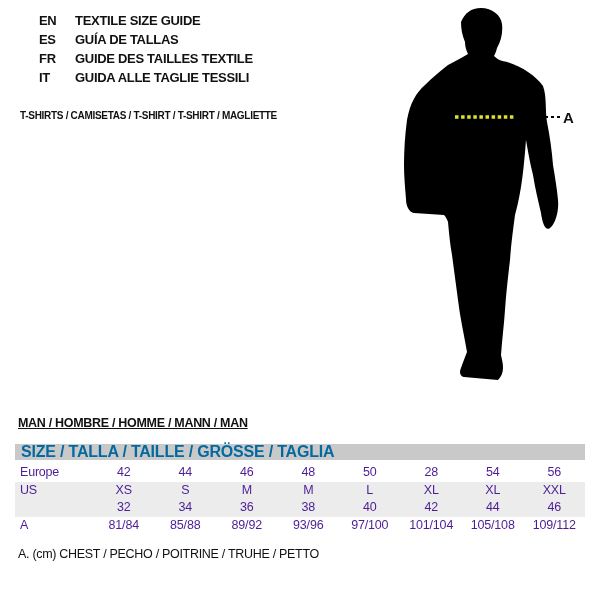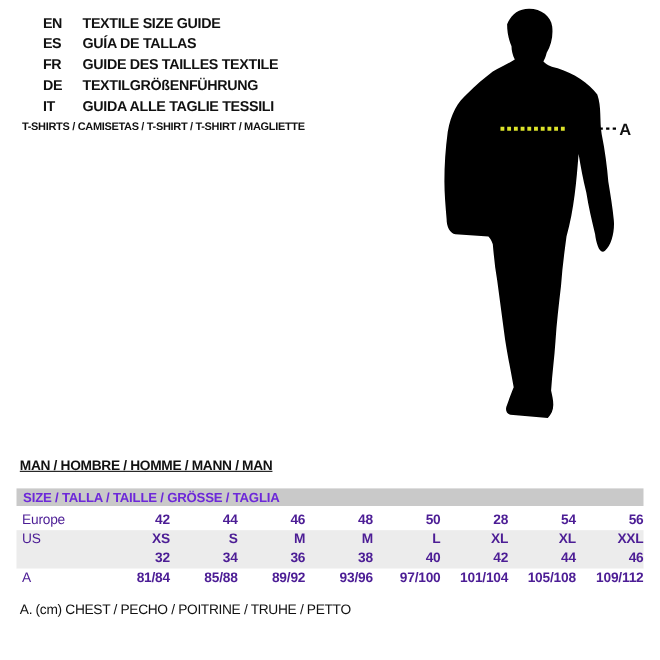--- a/index.html
+++ b/index.html
@@ -34,53 +34,49 @@
 
   
   .section-title{left:18px;top:416px;font-size:12.5px;font-weight:700;letter-spacing:-0.3px;white-space:nowrap;text-decoration:underline;}
 
   
   .size-table{left:15px;top:444px;width:570px;font-size:12.5px;letter-spacing:-0.2px;}
   .thead{
     background:var(--header-bg);
     height:16px;line-height:16px;
     padding-left:6px;
-    font-size:12px;font-weight:600;color:#6d28d9;
+    font-size:16px;font-weight:600;color:#0369a1;
   }
   .trow{display:grid;grid-template-columns:78px repeat(8,1fr);align-items:end;}
   .trow-0{height:22px;background:#fff;}
   .trow-1{height:18px;background:var(--band-bg);}
   .trow-2{height:17px;background:var(--band-bg);}
   .trow-3{height:18px;background:#fff;}
   .tcell{padding-bottom:3px;color:#4c1d95;}
   .tlabel{text-align:left;padding-left:5px;}
-  .tvalue{text-align:right;font-weight:bold;}
+  .tvalue{text-align:center;}
 
   
   .footnote{left:18px;top:547px;font-size:12.5px;font-weight:400;letter-spacing:-0.3px;white-space:nowrap;}
 </style>
 </head>
 <body>
 
 <div class="abs lang-list">
   <div class="lang-row">
     <span class="lang-code">EN</span>
     <span class="lang-label">TEXTILE SIZE GUIDE</span>
   </div>
   <div class="lang-row">
     <span class="lang-code">ES</span>
     <span class="lang-label">GUÍA DE TALLAS</span>
   </div>
   <div class="lang-row">
     <span class="lang-code">FR</span>
     <span class="lang-label">GUIDE DES TAILLES TEXTILE</span>
-  </div>
-  <div class="lang-row">
-    <span class="lang-code">DE</span>
-    <span class="lang-label">TEXTILGRÖßENFÜHRUNG</span>
   </div>
   <div class="lang-row">
     <span class="lang-code">IT</span>
     <span class="lang-label">GUIDA ALLE TAGLIE TESSILI</span>
   </div>
 </div>
 
 <div class="abs category">
   <div>T-SHIRTS / CAMISETAS / T-SHIRT / T-SHIRT / MAGLIETTE</div>
 </div>

